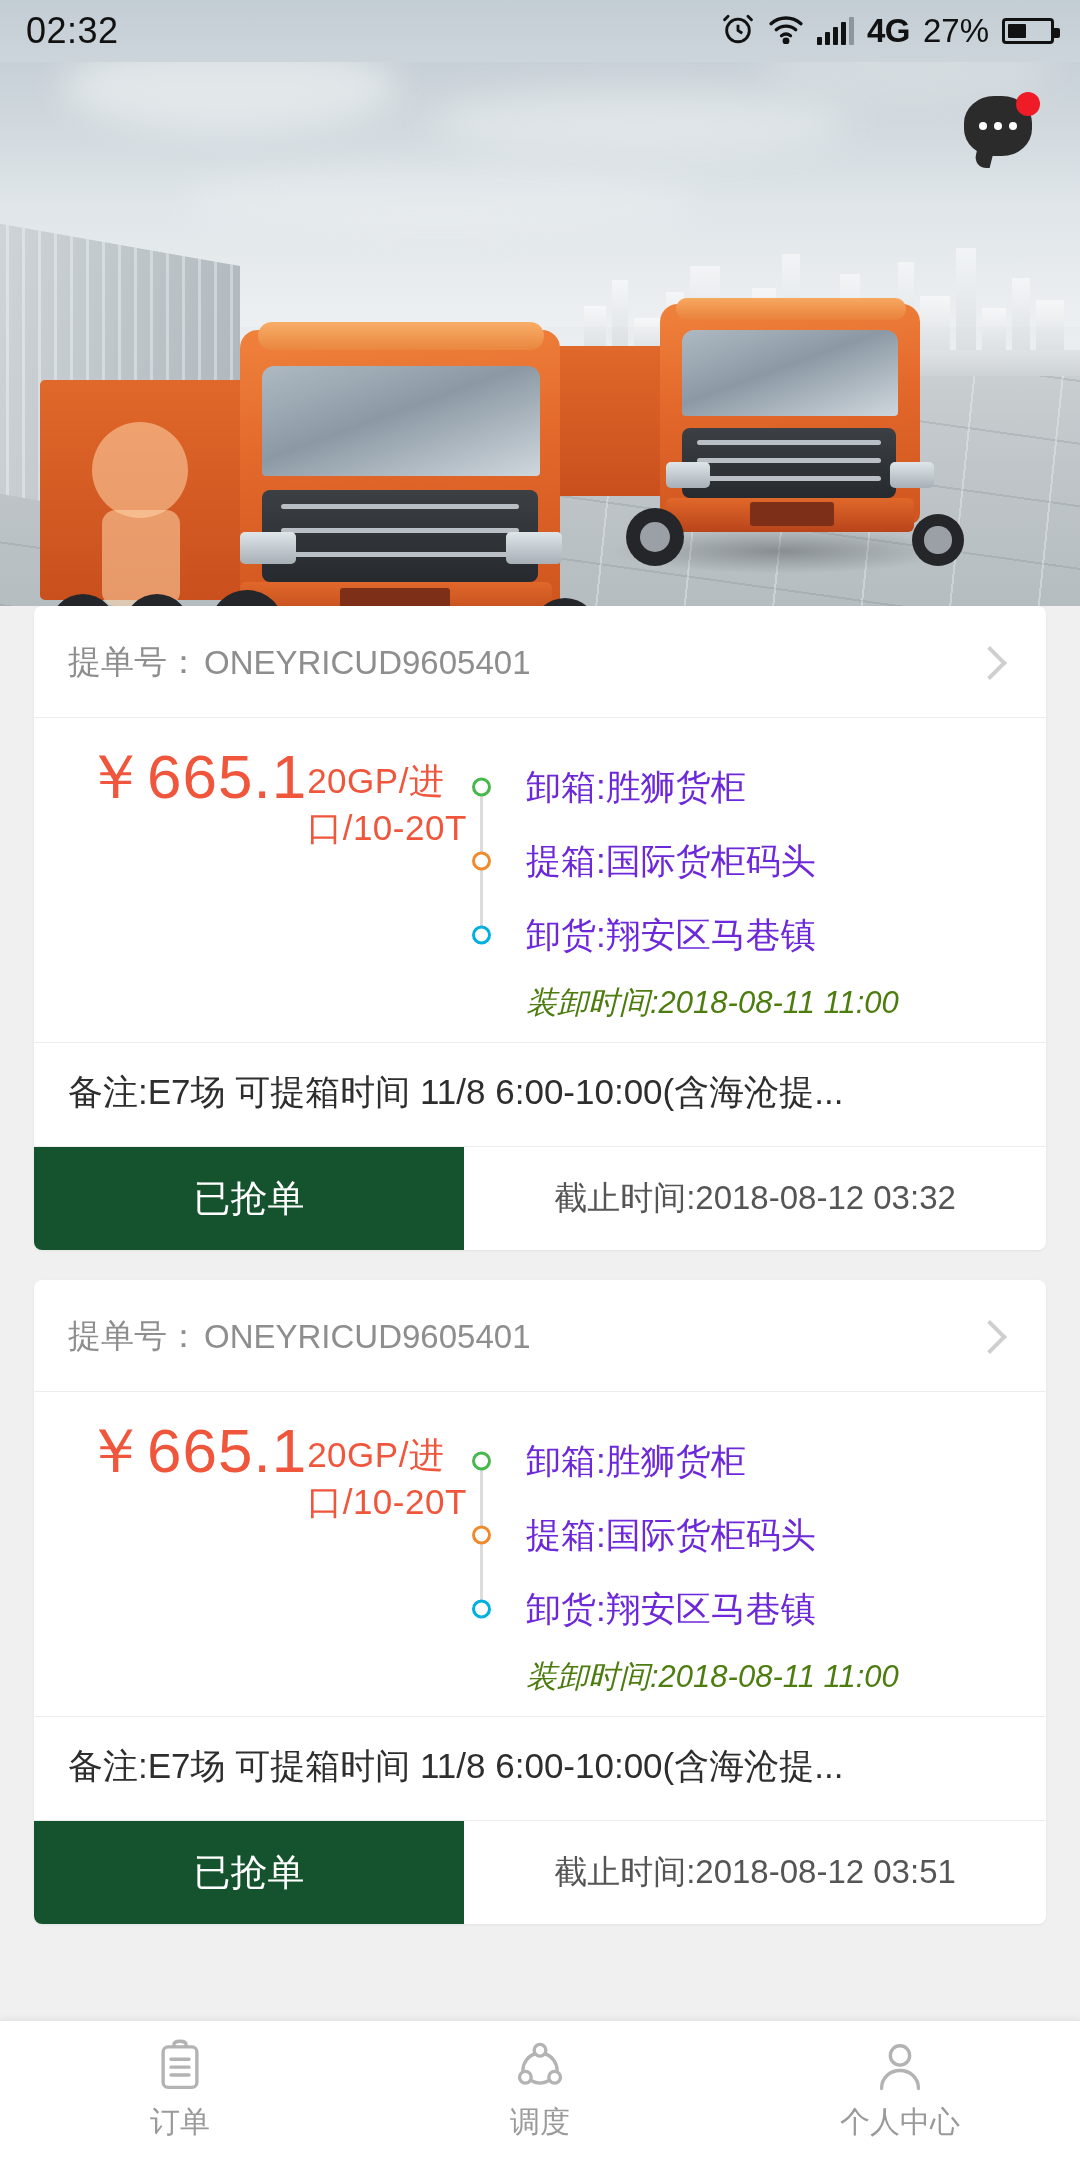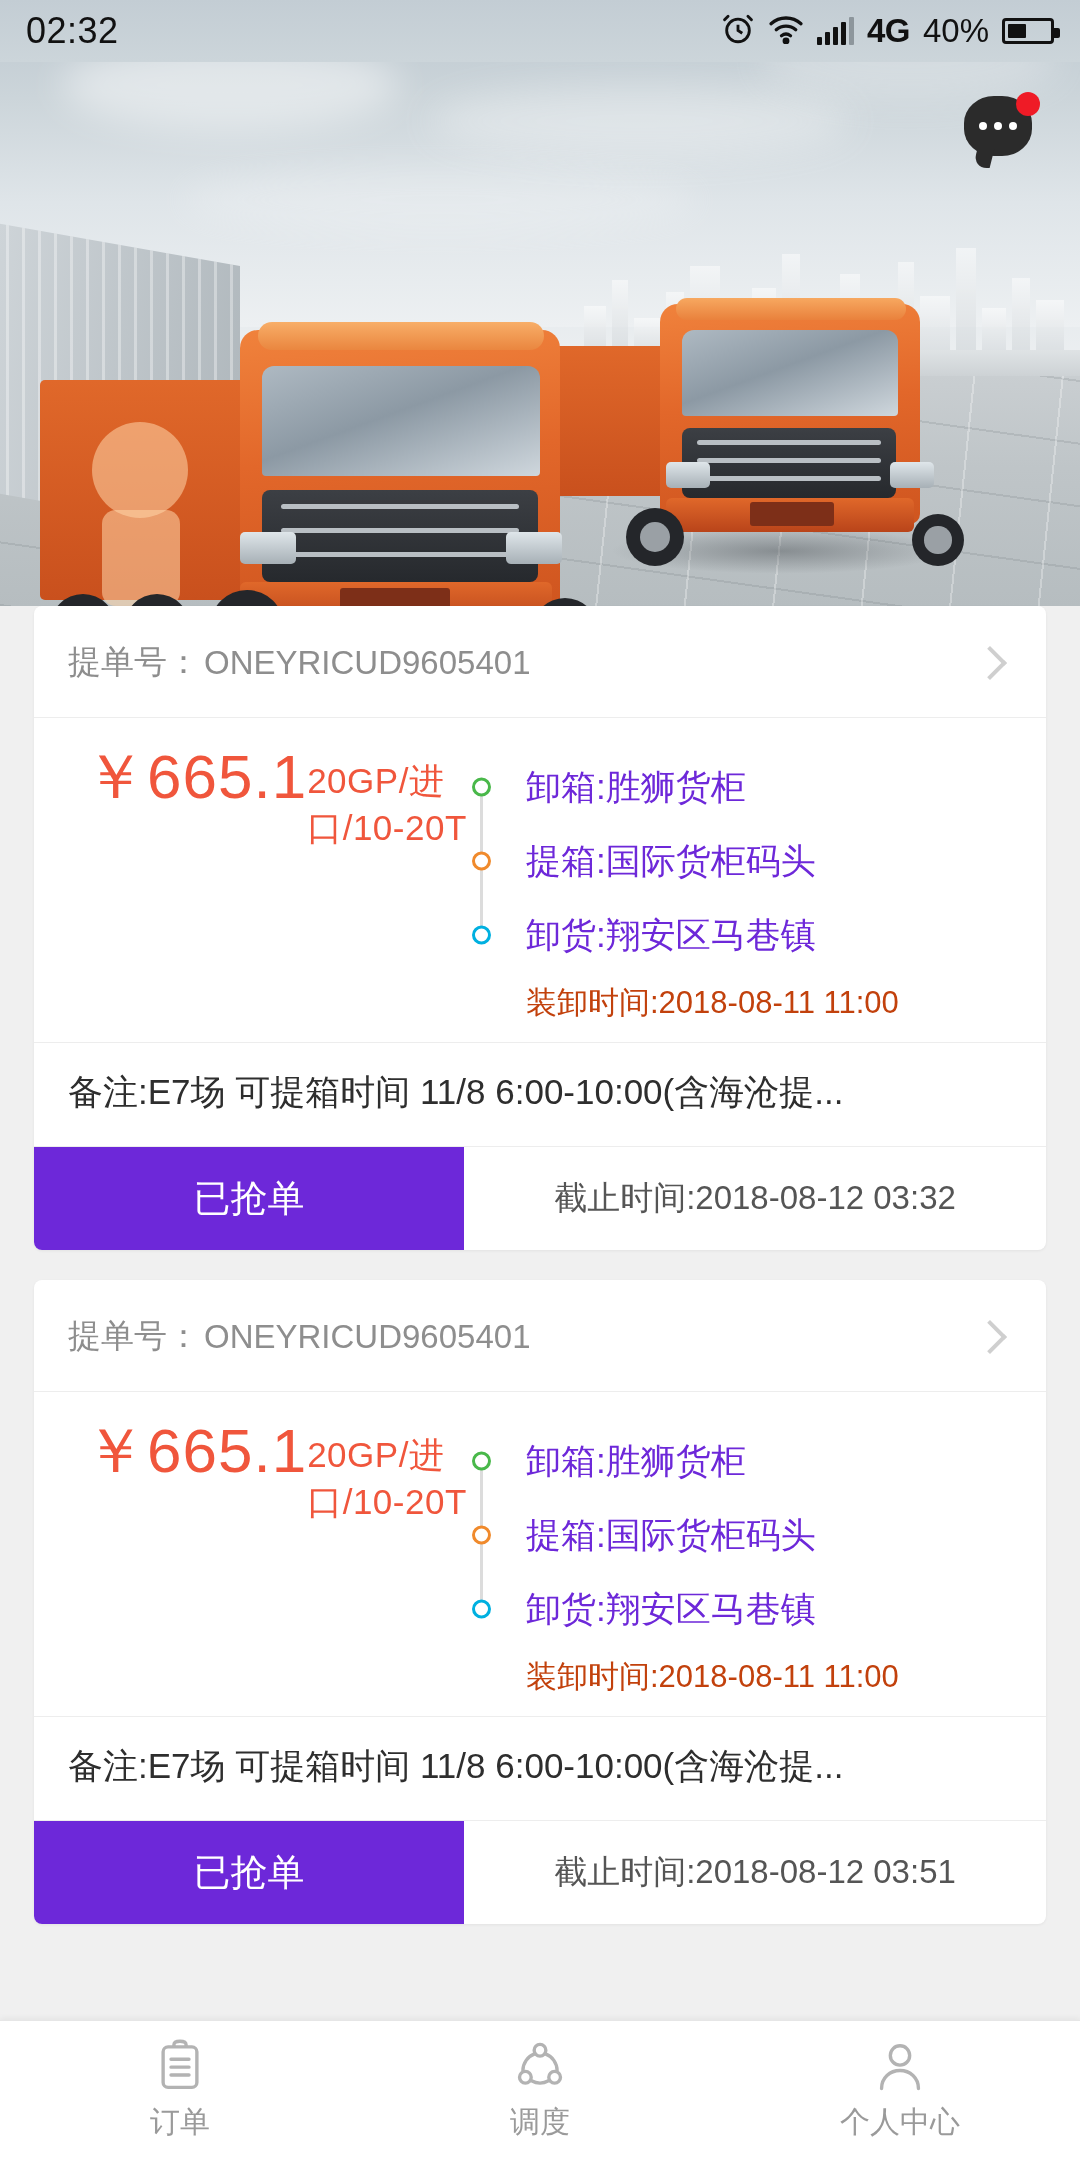--- a/index.html
+++ b/index.html
@@ -115,27 +115,27 @@
   .price-col{ width:404px; display:flex; justify-content:center; padding-left:16px; }
   .price{ font-size:62px; color:#f0563c; line-height:1.08; letter-spacing:1px; }
   .price-sub{ font-size:35px; color:#f0563c; margin-top:14px; letter-spacing:.5px; }
 
   .route-col{ flex:1; padding-top:6px; }
   .step{ position:relative; display:flex; align-items:center; padding-left:54px; height:74px; }
   .dot{ position:absolute; left:0; top:50%; transform:translateY(-50%);
         width:19px; height:19px; border-radius:50%; border:3px solid #999; background:#fff; z-index:2; }
   .step .bar{ position:absolute; left:8px; top:50%; width:3px; height:74px; background:#dcdcdc; z-index:1; }
   .step-text{ font-size:35px; color:#6d28d9; }
-  .time-row{ padding-left:54px; margin-top:10px; font-size:31px; color:#c2410c; }
+  .time-row{ padding-left:54px; margin-top:10px; font-size:31px; color:#4d7c0f;font-style:italic; }
 
   .remark{ padding:26px 34px 30px 34px; border-top:1.5px solid #ededed;
            font-size:35px; color:#2e2e2e; white-space:nowrap; overflow:hidden; }
 
   .card-foot{ display:flex; align-items:stretch; height:104px; border-top:1.5px solid #ededed; }
-  .grab-btn{ width:430px; background:#6d28d9; color:#fff; font-size:37px;
+  .grab-btn{ width:430px; background:#14532d; color:#fff; font-size:37px;
              display:flex; align-items:center; justify-content:center; }
   .deadline{ flex:1; display:flex; align-items:center; justify-content:center;
              font-size:33px; color:#555; }
 
   
   .tabbar{ position:absolute; left:0; bottom:0; width:1080px; height:140px; background:#fff;
            display:flex; border-top:1px solid #e6e6e6; z-index:35; box-shadow:0 -2px 6px rgba(0,0,0,.05); }
   .tab{ flex:1; display:flex; flex-direction:column; align-items:center; justify-content:center; gap:8px; }
   .tab-label{ font-size:30px; color:#9a9a9a; }
   .tab.active .tab-label{ color:#141414; }
@@ -251,21 +251,21 @@
         </svg>
       </span>
       <span class="bars">
         <i></i>
           <i></i>
           <i></i>
           <i></i>
           <i></i>
       </span>
       <span class="sb-4g">4G</span>
-      <span class="sb-pct">40%</span>
+      <span class="sb-pct">27%</span>
       <span class="battery">
           <span style="width:18px"></span>
         </span>
     </div>
   </div>
 
   <div class="content">
 
 
     <div class="card">

